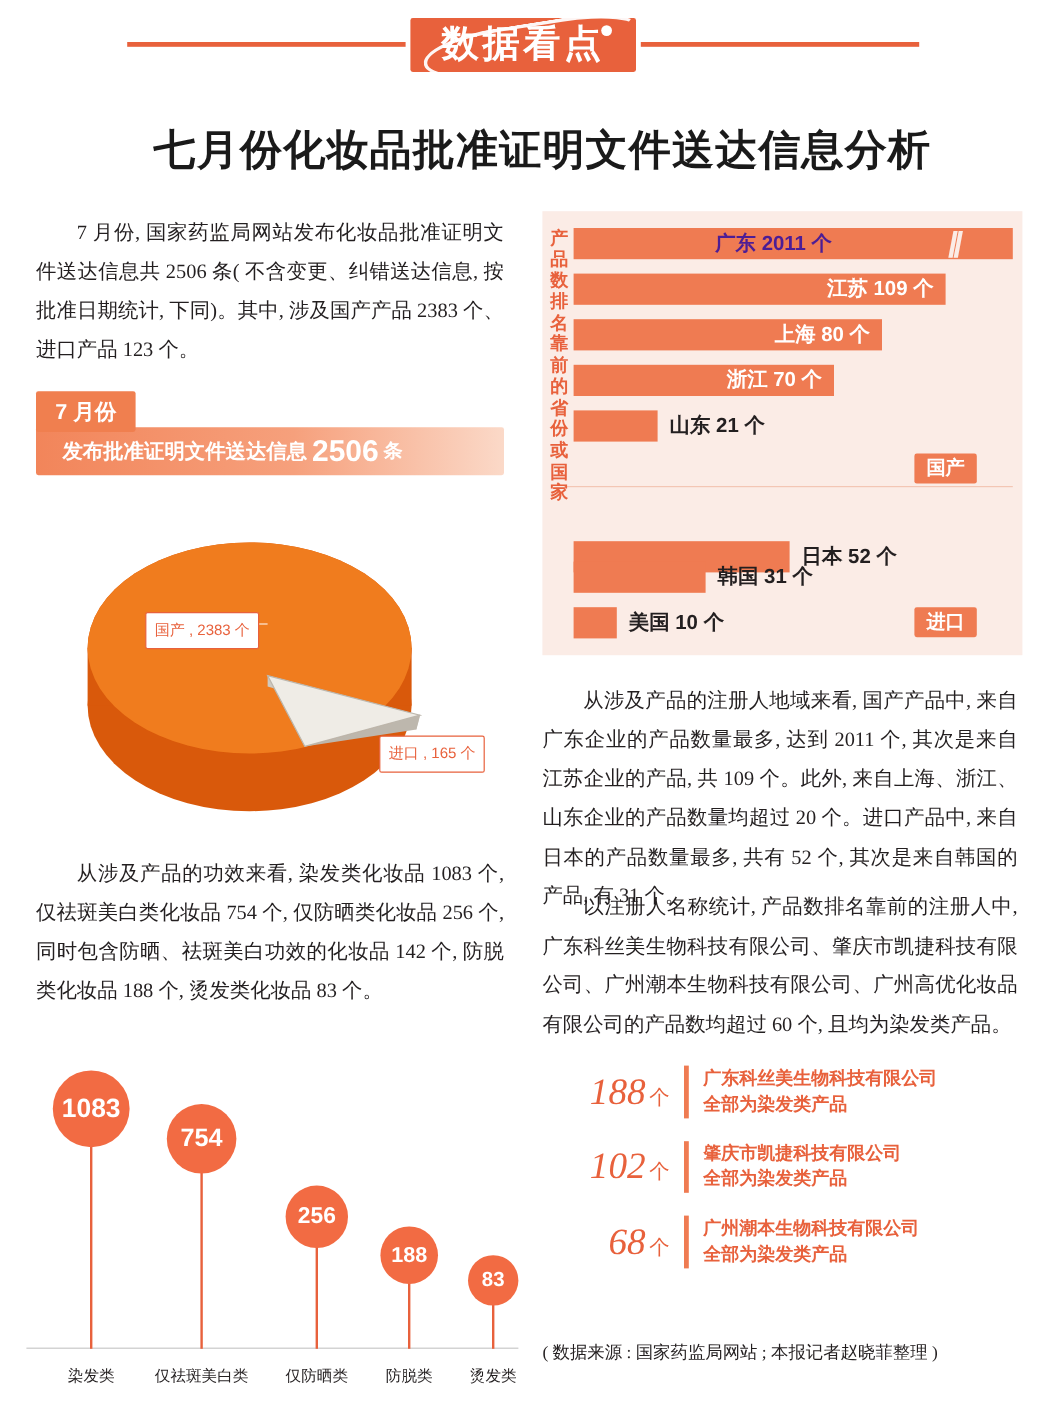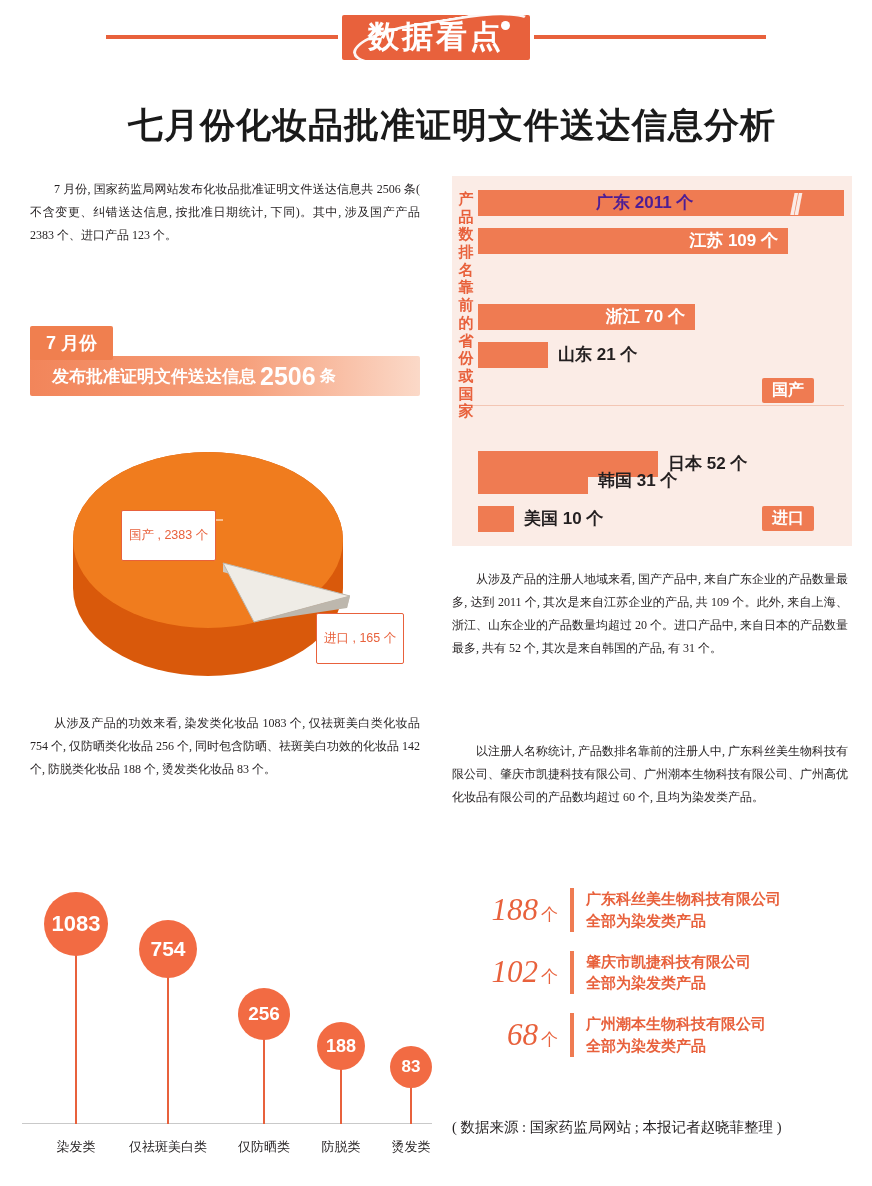--- a/index.html
+++ b/index.html
@@ -49,21 +49,21 @@
   h1.title{
     position:absolute;left:0;top:86px;width:872px;text-align:center;
     font-size:35px;font-weight:bold;letter-spacing:1px;margin:16px;
     color:#1a1a1a;
     font-family:"Liberation Serif","DejaVu Serif",serif;
   }
 
   
   .col-left{position:absolute;left:30px;top:178px;width:390px;}
   .para{
-    font-size:12px;line-height:1.92;text-align:justify;
+    font-size:17px;line-height:1.92;text-align:justify;
     text-indent:2em;margin:0;
     font-family:"Liberation Serif","DejaVu Serif",serif;
   }
 
   
   .callout{
     position:absolute;left:30px;top:326px;width:390px;height:70px;
   }
   .callout-tag{
     position:absolute;left:0;top:0;background:#f07f4f;color:#fff;
@@ -77,21 +77,21 @@
     display:flex;align-items:center;padding-left:22px;box-sizing:border-box;
     border-radius:2px;
   }
   .callout-bar .big{font-size:25px;color:#ffffff;margin:0 4px;}
   .callout-bar .unit{font-size:16px;}
 
   
   .pie-wrap{position:absolute;left:18px;top:400px;width:410px;height:300px;}
   .pie-label{
     position:absolute;background:#fff;border:1px solid #e8613c;color:#e8613c;
-    font-size:12.5px;padding:16px 7px;border-radius:2px;white-space:nowrap;
+    font-size:12.5px;padding:6px 7px;border-radius:2px;white-space:nowrap;
   }
 
   .col-left2{position:absolute;left:30px;top:712px;width:390px;}
 
   
   .lolli{position:absolute;left:22px;top:880px;width:410px;height:280px;}
   .lolli-axis{position:absolute;left:0;bottom:36px;width:410px;height:1px;background:#c9c9c9;}
   .lolli-item{position:absolute;bottom:36px;text-align:center;}
   .lolli-stem{position:absolute;left:50%;bottom:0;width:2px;background:#e8613c;transform:translateX(-50%);}
   .lolli-ball{
@@ -253,20 +253,24 @@
     <div class="bar-fill" style="width:366px;"></div>
     <div class="bar-text inside" style="right:auto;left:118px;color:#4c1d95;">广东 2011 个</div>
   </div>
   <div class="slash" style="left:790px;top:188px;">//</div>
 
   <div class="bar-row" style="top:228px;width:310px;">
     <div class="bar-fill" style="width:310px;"></div>
     <div class="bar-text inside">江苏 109 个</div>
   </div>
 
+  <div class="bar-row" style="top:266px;width:257px;">
+    <div class="bar-fill" style="width:257px;"></div>
+    <div class="bar-text inside">上海 80 个</div>
+  </div>
 
   <div class="bar-row" style="top:304px;width:217px;">
     <div class="bar-fill" style="width:217px;"></div>
     <div class="bar-text inside">浙江 70 个</div>
   </div>
 
   <div class="bar-row" style="top:342px;width:70px;">
     <div class="bar-fill" style="width:70px;"></div>
     <div class="bar-text outside" style="left:80px;text-align:right;">山东 21 个</div>
   </div>

